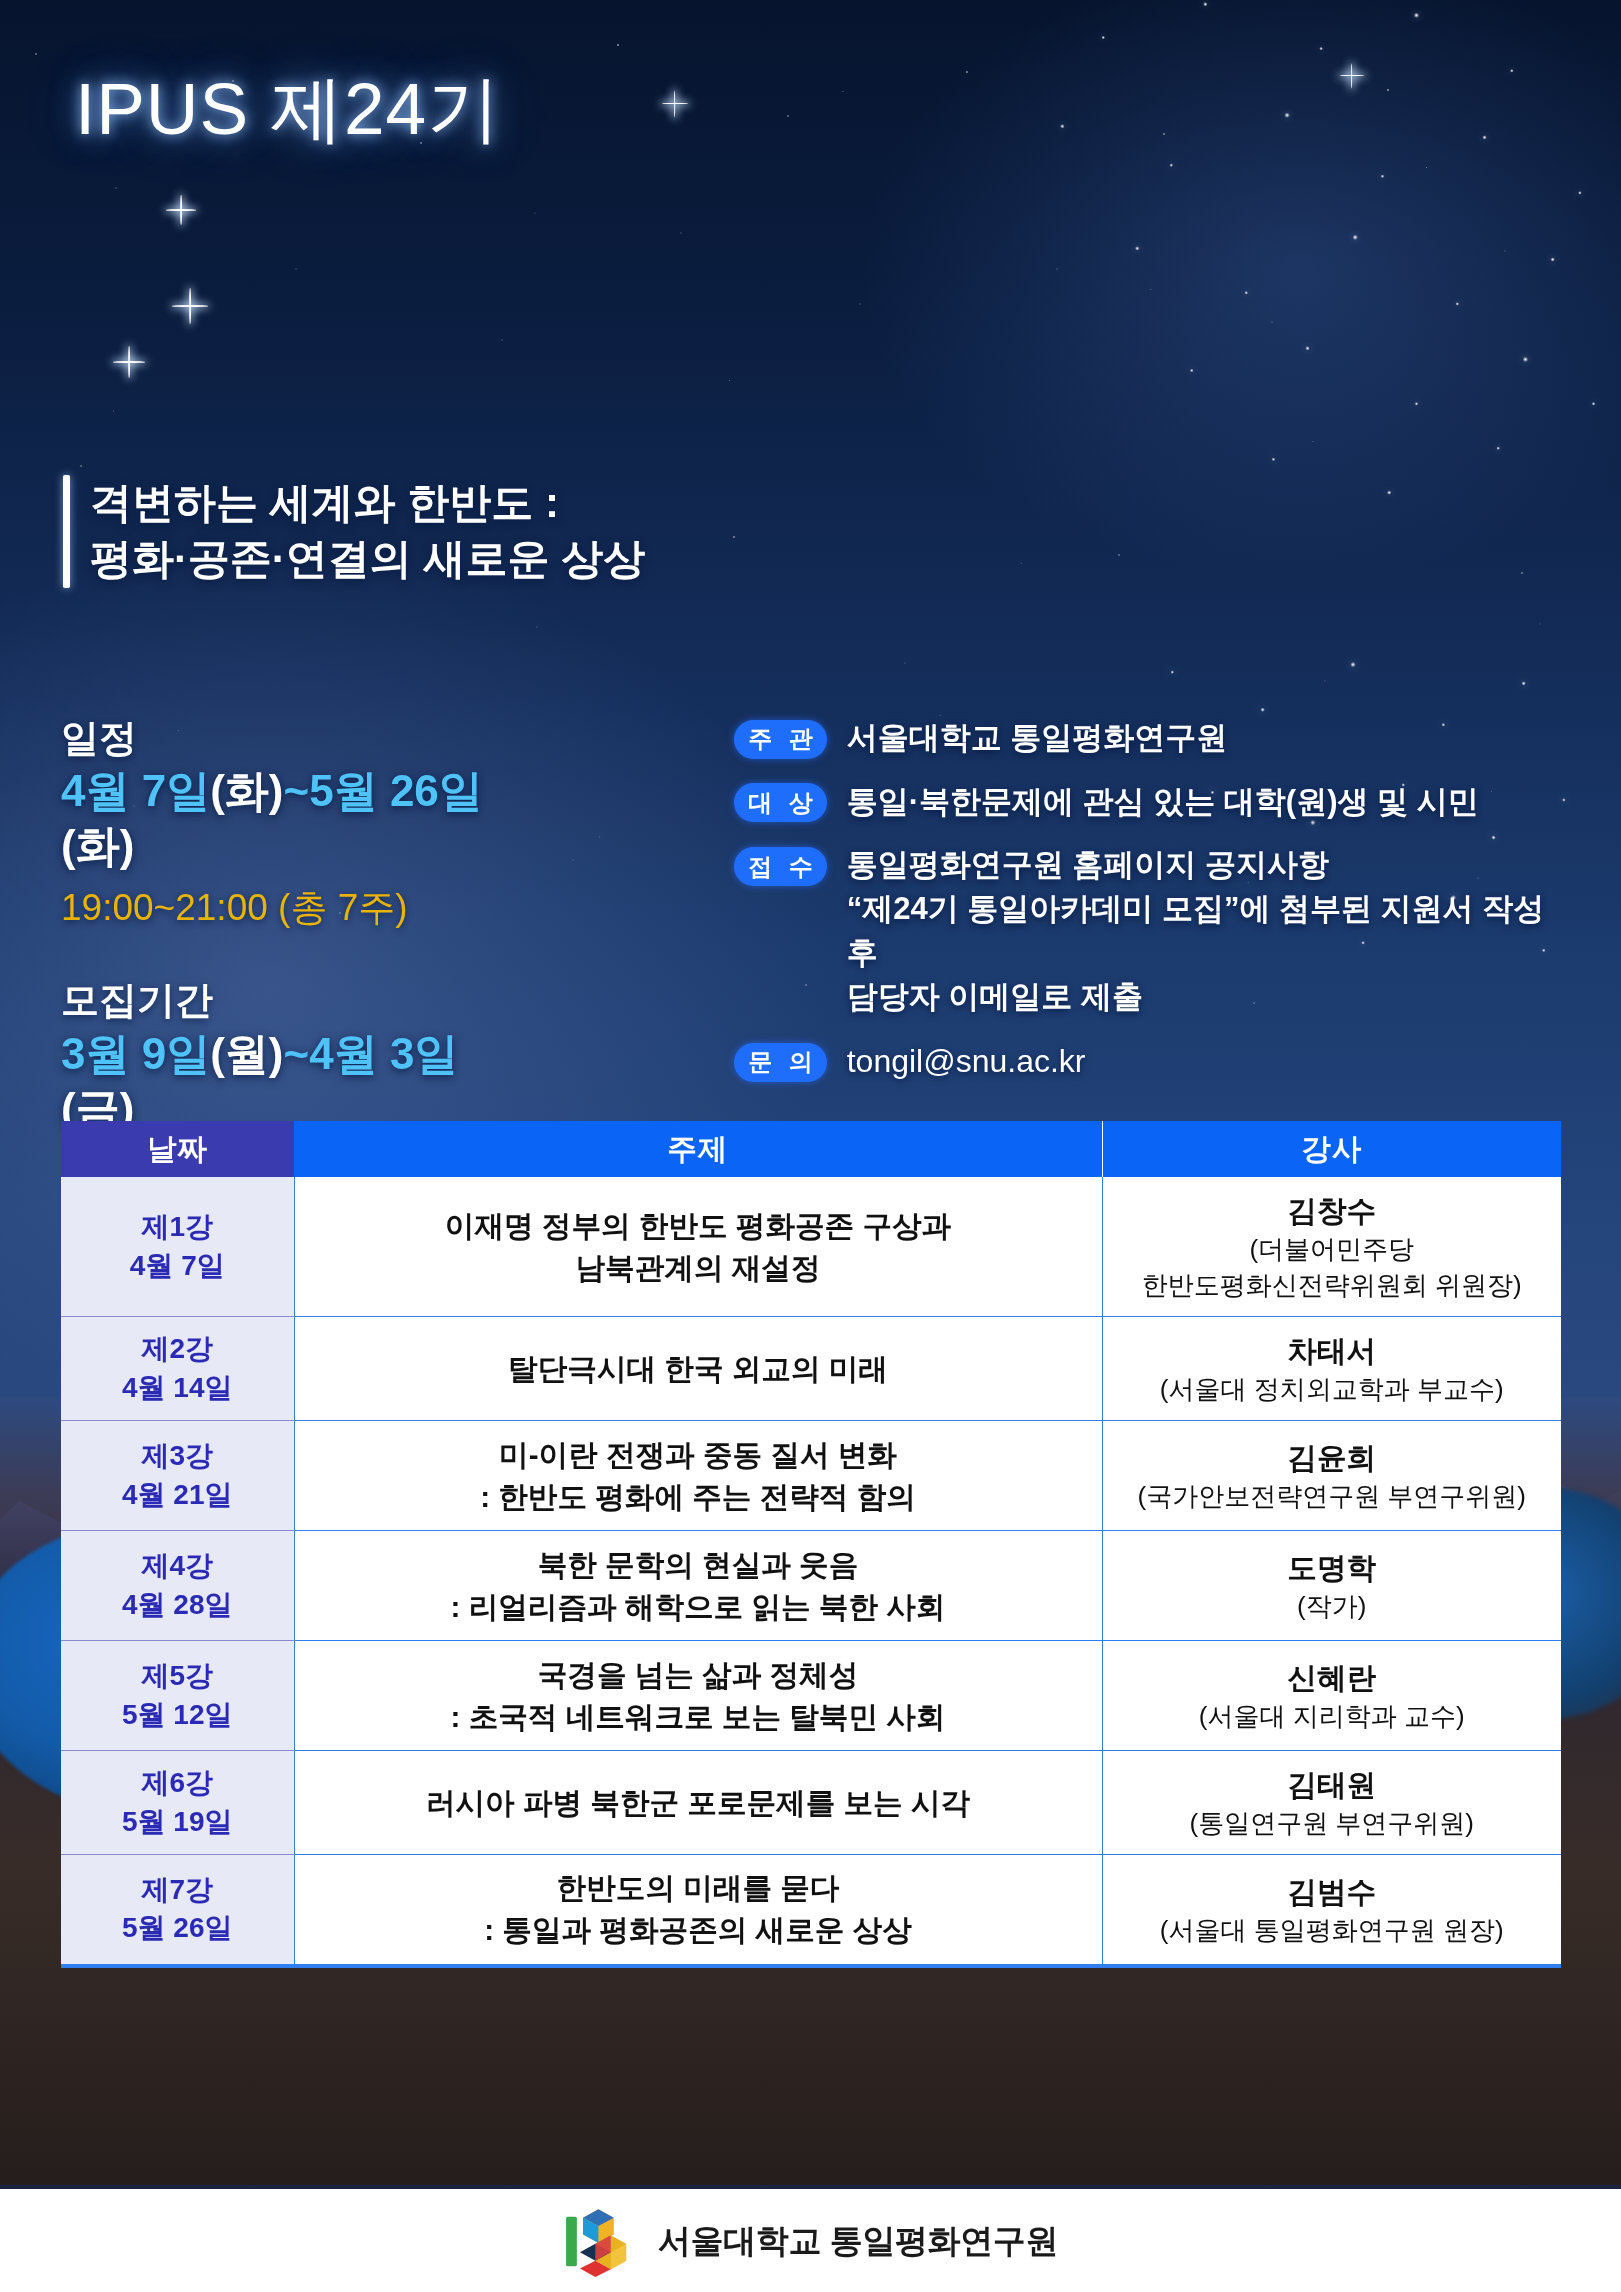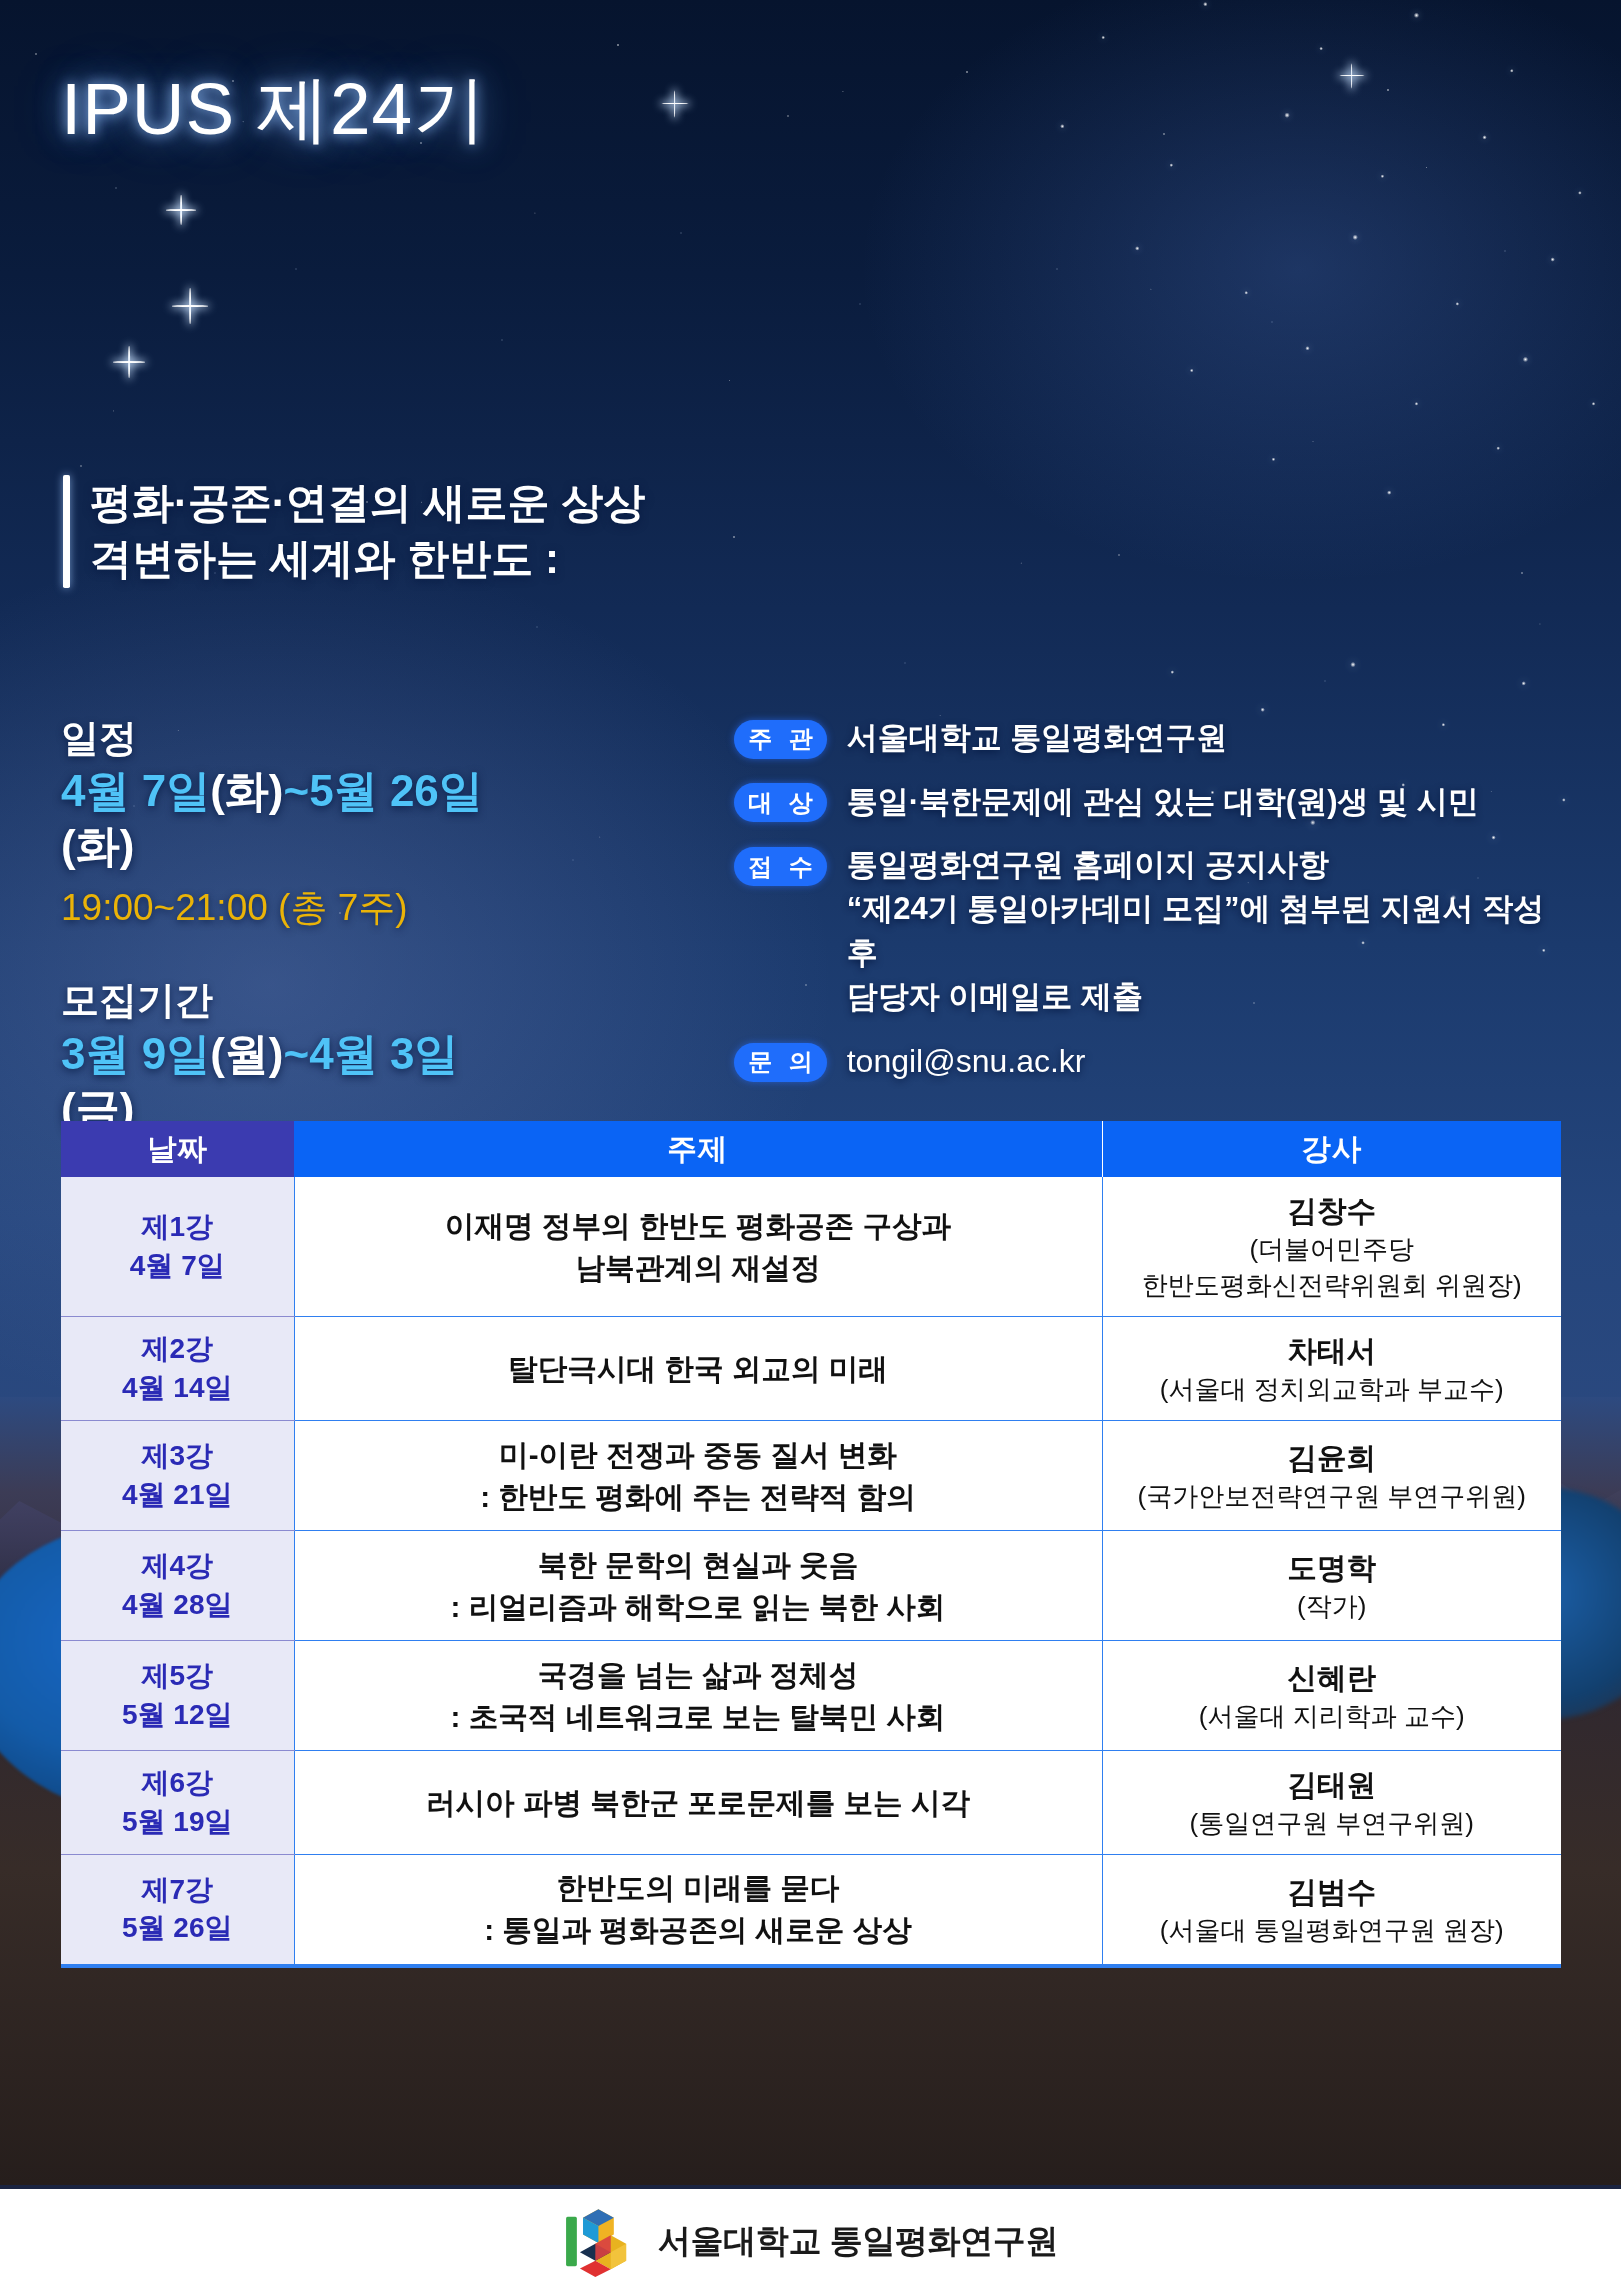--- a/index.html
+++ b/index.html
@@ -172,21 +172,21 @@
   .spark { position:absolute; pointer-events:none; }
   .spark::before, .spark::after {
     content:""; position:absolute; left:50%; top:50%;
     background:#fff; transform:translate(-50%,-50%);
     box-shadow:0 0 9px 1.8px rgba(200,225,255,.9);
   }
   .spark::before { width:1.8px; height:100%; border-radius:50%; }
   .spark::after  { width:100%; height:1.8px; border-radius:50%; }
 
   
-  .title-block { position:absolute; left:61px; top:72px; }
+  .title-block { position:absolute; left:75px; top:72px; }
   .title-line {
     color:#ffffff; font-weight:300; letter-spacing:0.9px; line-height:1;
     text-shadow:0 0 12.5px rgba(150,195,255,.95), 0 0 30px rgba(120,175,255,.65), 0 0 54px rgba(90,150,255,.4);
   }
   .title-1 { font-size:73px; }
   .title-2 { font-size:106px; margin-top:14.3px; }
 
   
   .subhead { position:absolute; left:63px; top:475px; display:flex; gap:19.7px; }
   .subhead .bar { width:7.2px; background:#ffffff; border-radius:1.8px; box-shadow:0 0 9px rgba(160,200,255,.7); }
@@ -298,22 +298,22 @@
   <div class="spark" style="left:661px;top:90px;width:27px;height:27px;"></div>
   <div class="spark" style="left:1339px;top:63px;width:25px;height:25px;"></div>
 
   <div class="title-block">
     <div class="title-line title-1">IPUS 제24기</div>
   </div>
 
   <div class="subhead">
     <div class="bar"></div>
     <div class="txt">
+      <div>격변하는 세계와 한반도 :</div>
       <div>평화·공존·연결의 새로운 상상</div>
-      <div>격변하는 세계와 한반도 :</div>
     </div>
   </div>
 
   <div class="info-left">
     <div class="lbl">일정</div>
     <div class="big">
       <span class="cy">4월 7일</span><span class="wh">(화)</span><span class="cy">~</span><span class="cy">5월 26일</span><span class="wh">(화)</span>
     </div>
     <div class="time">19:00~21:00 (총 7주)</div>
 

